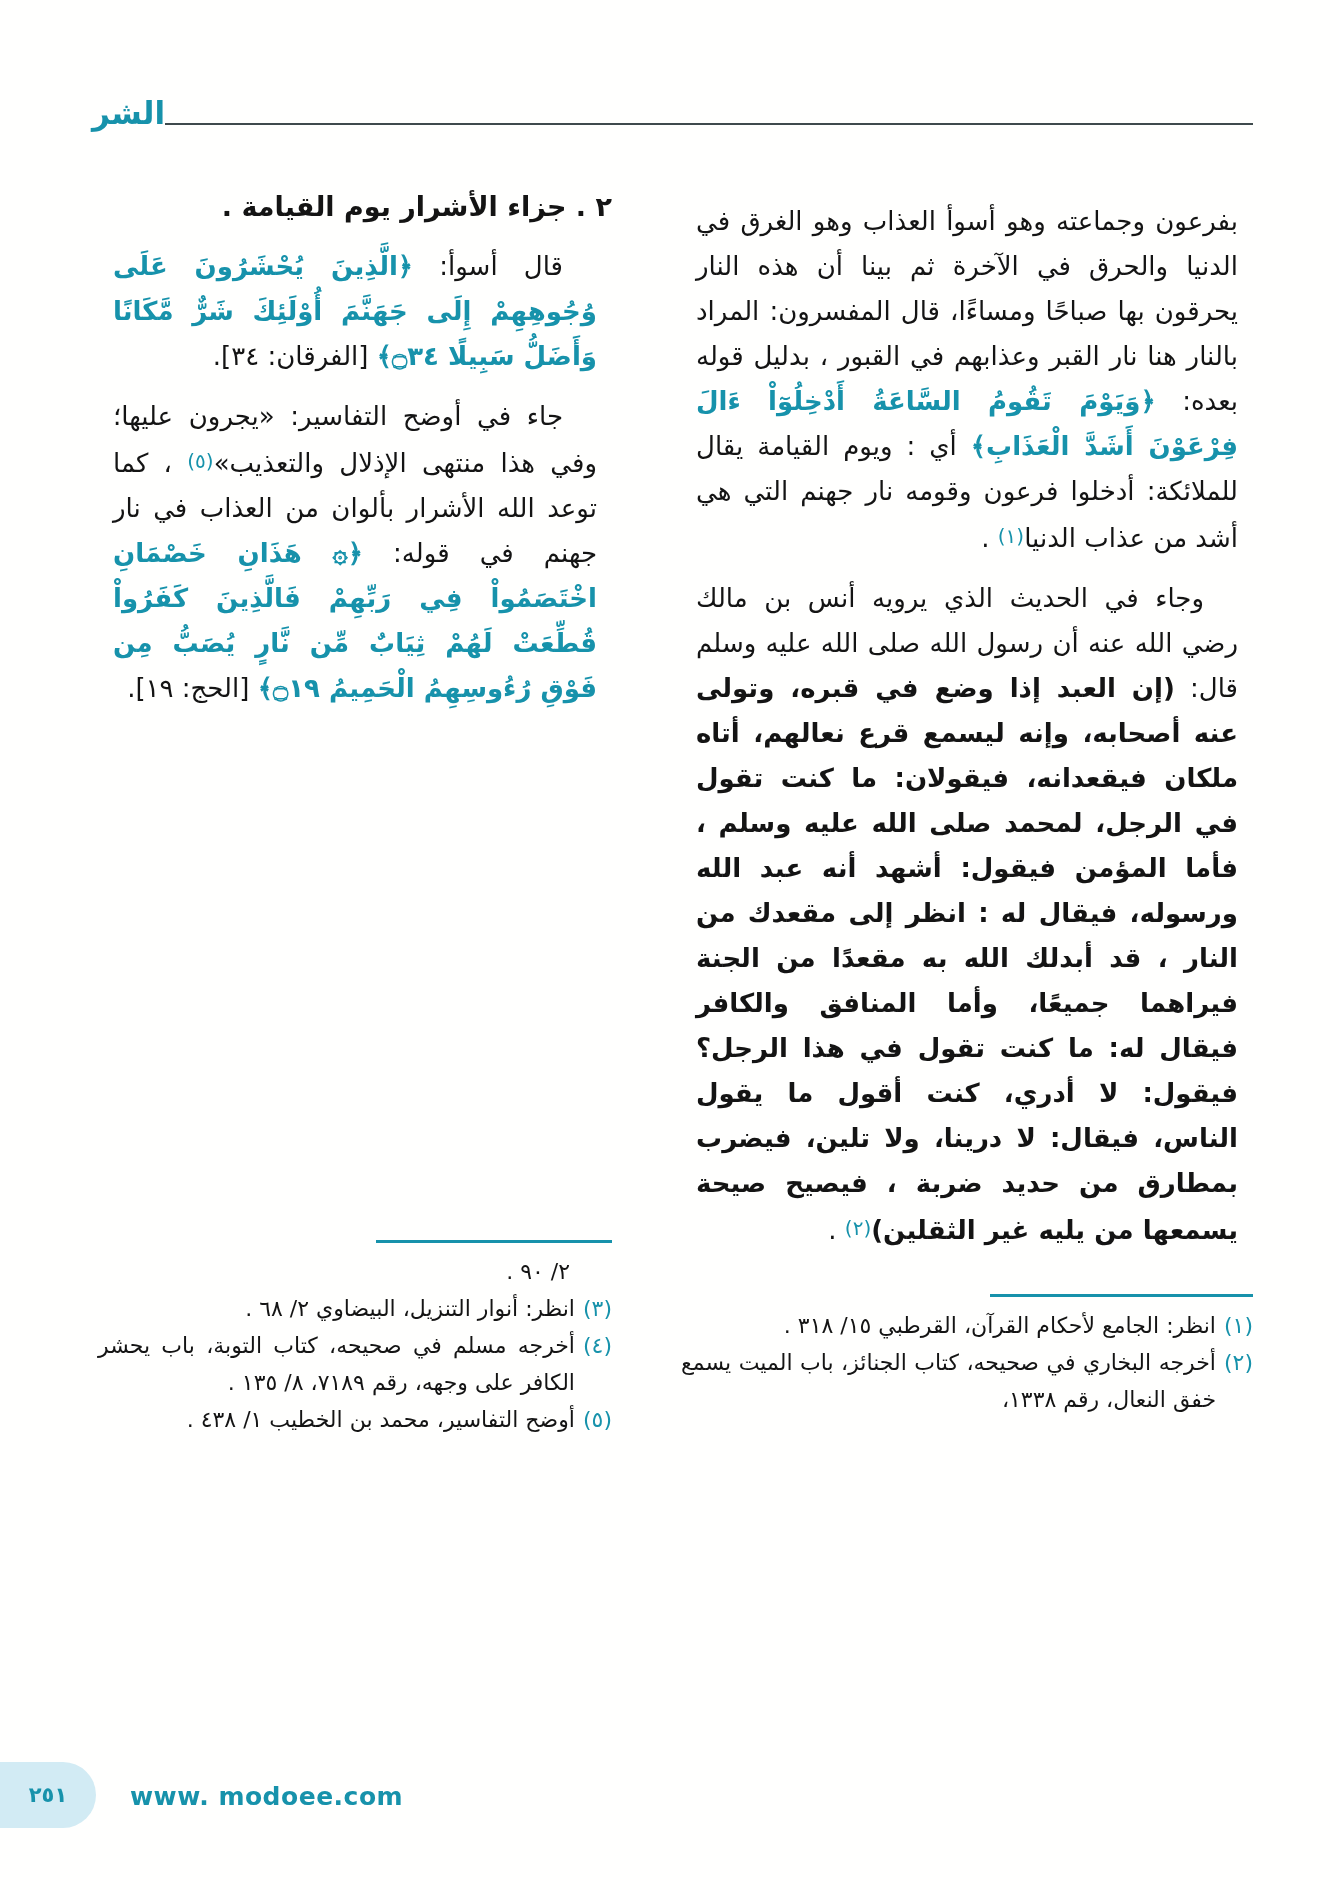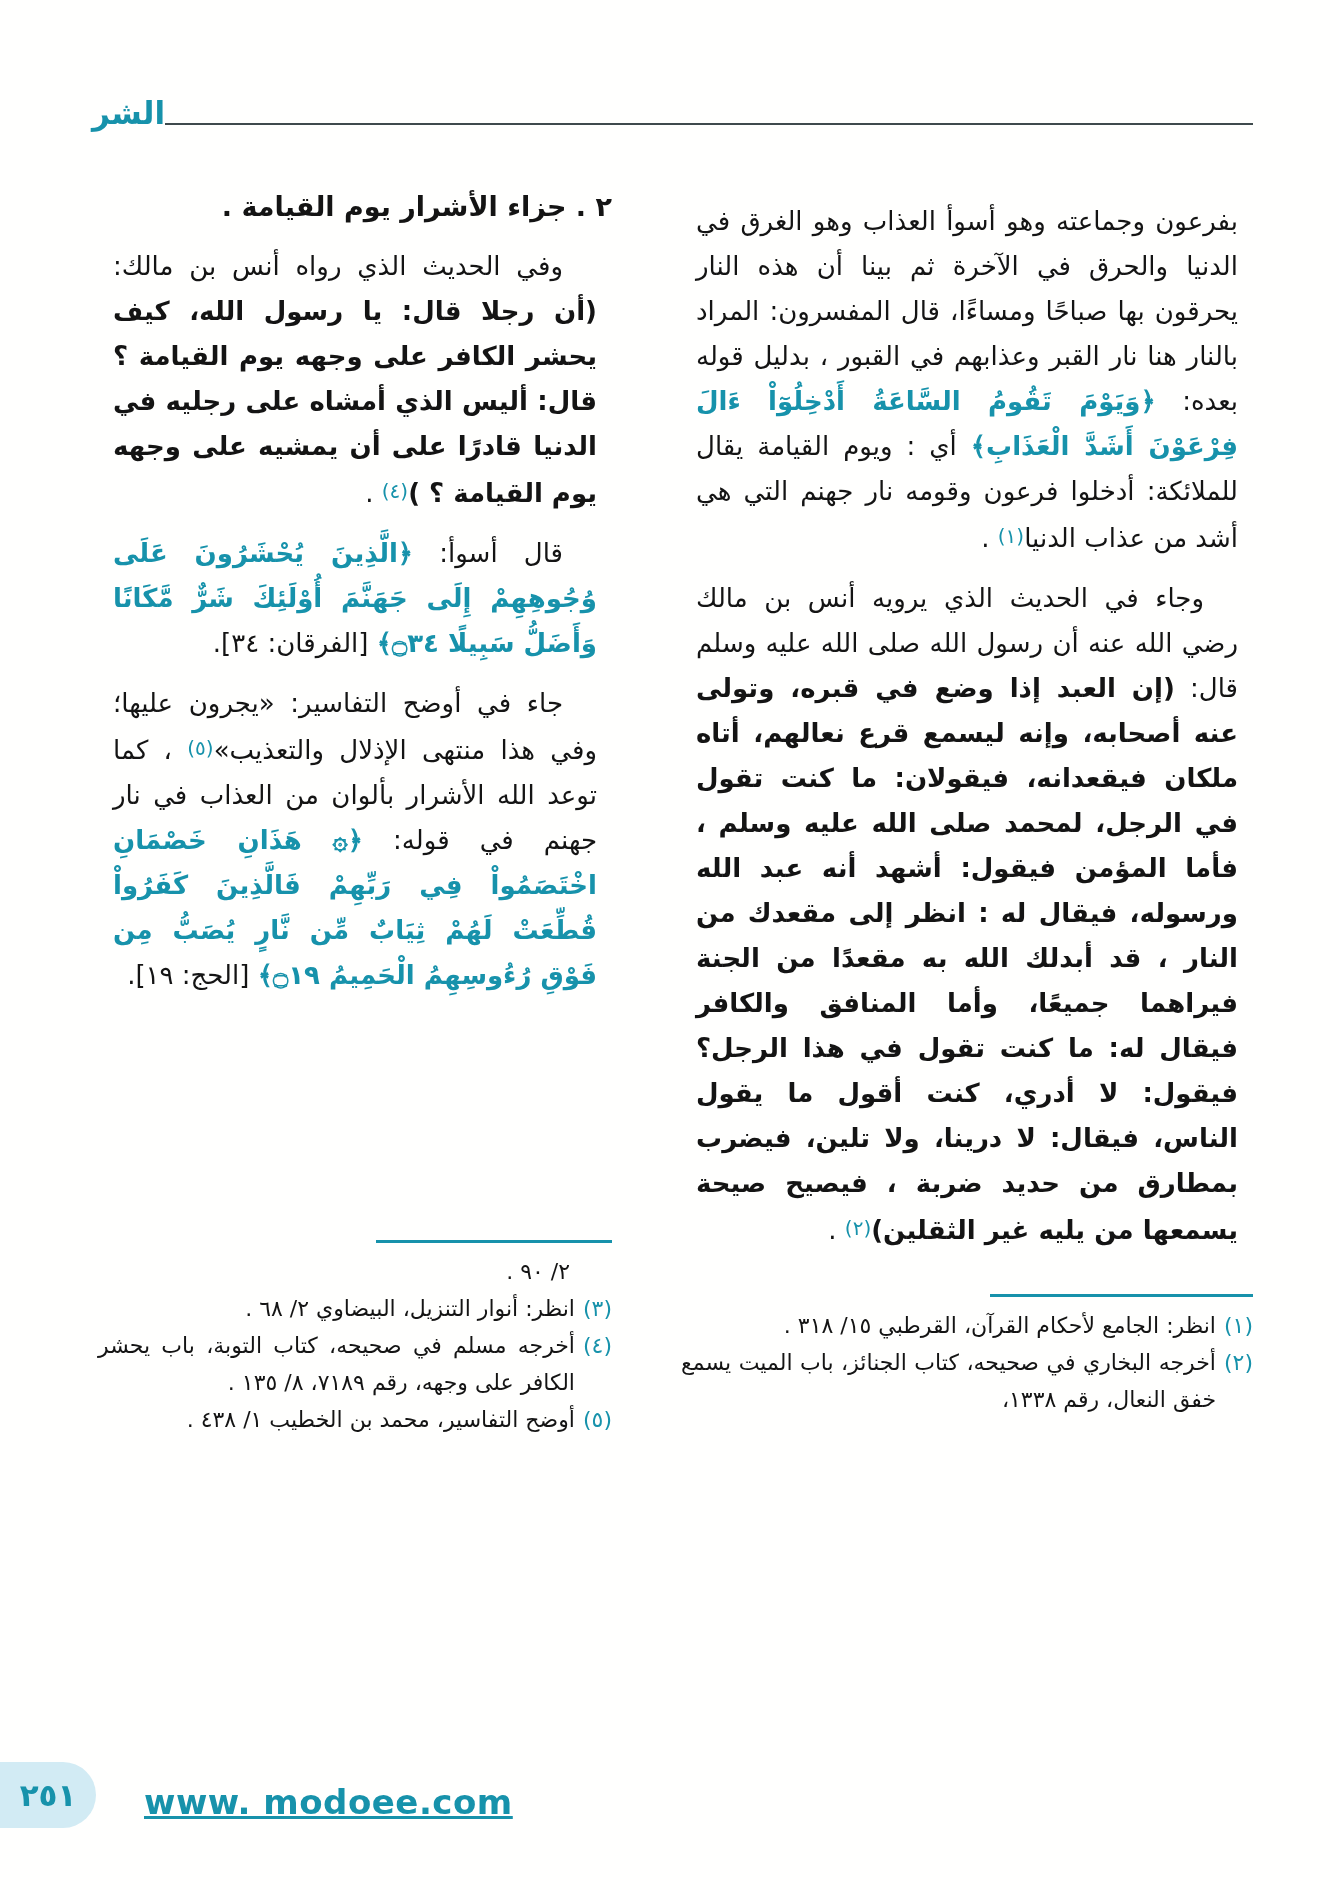--- a/index.html
+++ b/index.html
@@ -33,42 +33,41 @@
   .footnote { display:flex; gap:8px; }
   .fn-num  { color:var(--teal); white-space:nowrap; }
   .fn-text { flex:1; text-align:justify; }
   .fn-cont { padding-right:42px; }
   .fn-cont .fn-text { text-align:right; }
 
   .page-tab {
     position:absolute; left:0; top:1762px; width:96px; height:66px;
     background:var(--tab-bg); border-radius:0 33px 33px 0;
     display:flex; align-items:center; justify-content:center;
-    color:var(--teal); font-size:31px; font-weight:bold;
+    color:var(--teal); font-size:21px; font-weight:bold;
   }
-  .website { position:absolute; left:144px; top:1782px; direction:ltr; color:var(--teal); font-size:34px; font-weight:bold; letter-spacing:0.5px;text-decoration:underline; }
+  .website { position:absolute; left:130px; top:1782px; direction:ltr; color:var(--teal); font-size:25px; font-weight:bold; letter-spacing:0.5px; }
 </style>
 </head>
 <body>
 
 <div class="page">
 
   <div class="running-header">
     <span class="header-word">الشر</span>
     <span class="header-rule"></span>
   </div>
 
   <section class="col col-right">
     <p class="para"><span class="seg-body">بفرعون وجماعته وهو أسوأ العذاب وهو الغرق في الدنيا والحرق في الآخرة ثم بينا أن هذه النار يحرقون بها صباحًا ومساءًا، قال المفسرون: المراد بالنار هنا نار القبر وعذابهم في القبور ، بدليل قوله بعده: </span><span class="seg-quran">﴿وَيَوْمَ تَقُومُ السَّاعَةُ أَدْخِلُوٓاْ ءَالَ فِرْعَوْنَ أَشَدَّ الْعَذَابِ﴾</span><span class="seg-body"> أي : ويوم القيامة يقال للملائكة: أدخلوا فرعون وقومه نار جهنم التي هي أشد من عذاب الدنيا</span><span class="seg-ref">(١)</span><span class="seg-body"> .</span></p>
     <p class="para indent"><span class="seg-body">وجاء في الحديث الذي يرويه أنس بن مالك رضي الله عنه أن رسول الله صلى الله عليه وسلم قال: </span><span class="seg-bold">(إن العبد إذا وضع في قبره، وتولى عنه أصحابه، وإنه ليسمع قرع نعالهم، أتاه ملكان فيقعدانه، فيقولان: ما كنت تقول في الرجل، لمحمد صلى الله عليه وسلم ، فأما المؤمن فيقول: أشهد أنه عبد الله ورسوله، فيقال له : انظر إلى مقعدك من النار ، قد أبدلك الله به مقعدًا من الجنة فيراهما جميعًا، وأما المنافق والكافر فيقال له: ما كنت تقول في هذا الرجل؟ فيقول: لا أدري، كنت أقول ما يقول الناس، فيقال: لا درينا، ولا تلين، فيضرب بمطارق من حديد ضربة ، فيصيح صيحة يسمعها من يليه غير الثقلين)</span><span class="seg-ref">(٢)</span><span class="seg-body"> .</span></p>
   </section>
 
   <section class="col col-left">
     <h2 class="section-heading">٢ .  جزاء الأشرار يوم القيامة .</h2>
-    <p class="para indent"><span class="seg-body">وفي الحديث الذي رواه أنس بن مالك: </span><span class="seg-bold">(أن رجلا قال: يا رسول الله، كيف يحشر الكافر على وجهه يوم القيامة ؟ قال: أليس الذي أمشاه على رجليه في الدنيا قادرًا على أن يمشيه على وجهه يوم القيامة ؟ )</span><span class="seg-ref">(٤)</span><span class="seg-body"> .</span></p>
     <p class="para indent"><span class="seg-body">قال أسوأ: </span><span class="seg-quran">﴿الَّذِينَ يُحْشَرُونَ عَلَى وُجُوهِهِمْ إِلَى جَهَنَّمَ أُوْلَئِكَ شَرٌّ مَّكَانًا وَأَضَلُّ سَبِيلًا ۝٣٤﴾</span><span class="seg-body"> [الفرقان: ٣٤].</span></p>
     <p class="para indent"><span class="seg-body">جاء في أوضح التفاسير: «يجرون عليها؛ وفي هذا منتهى الإذلال والتعذيب»</span><span class="seg-ref">(٥)</span><span class="seg-body"> ، كما توعد الله الأشرار بألوان من العذاب في نار جهنم في قوله: </span><span class="seg-quran">﴿۞ هَذَانِ خَصْمَانِ اخْتَصَمُواْ فِي رَبِّهِمْ فَالَّذِينَ كَفَرُواْ قُطِّعَتْ لَهُمْ ثِيَابٌ مِّن نَّارٍ يُصَبُّ مِن فَوْقِ رُءُوسِهِمُ الْحَمِيمُ ۝١٩﴾</span><span class="seg-body"> [الحج: ١٩].</span></p>
   </section>
 
   <div class="footnotes footnotes-left">
     <div class="fn-rule"></div>
     <div class="footnote fn-cont">
       <span class="fn-text">٢/ ٩٠ .</span>
     </div>
     <div class="footnote">

